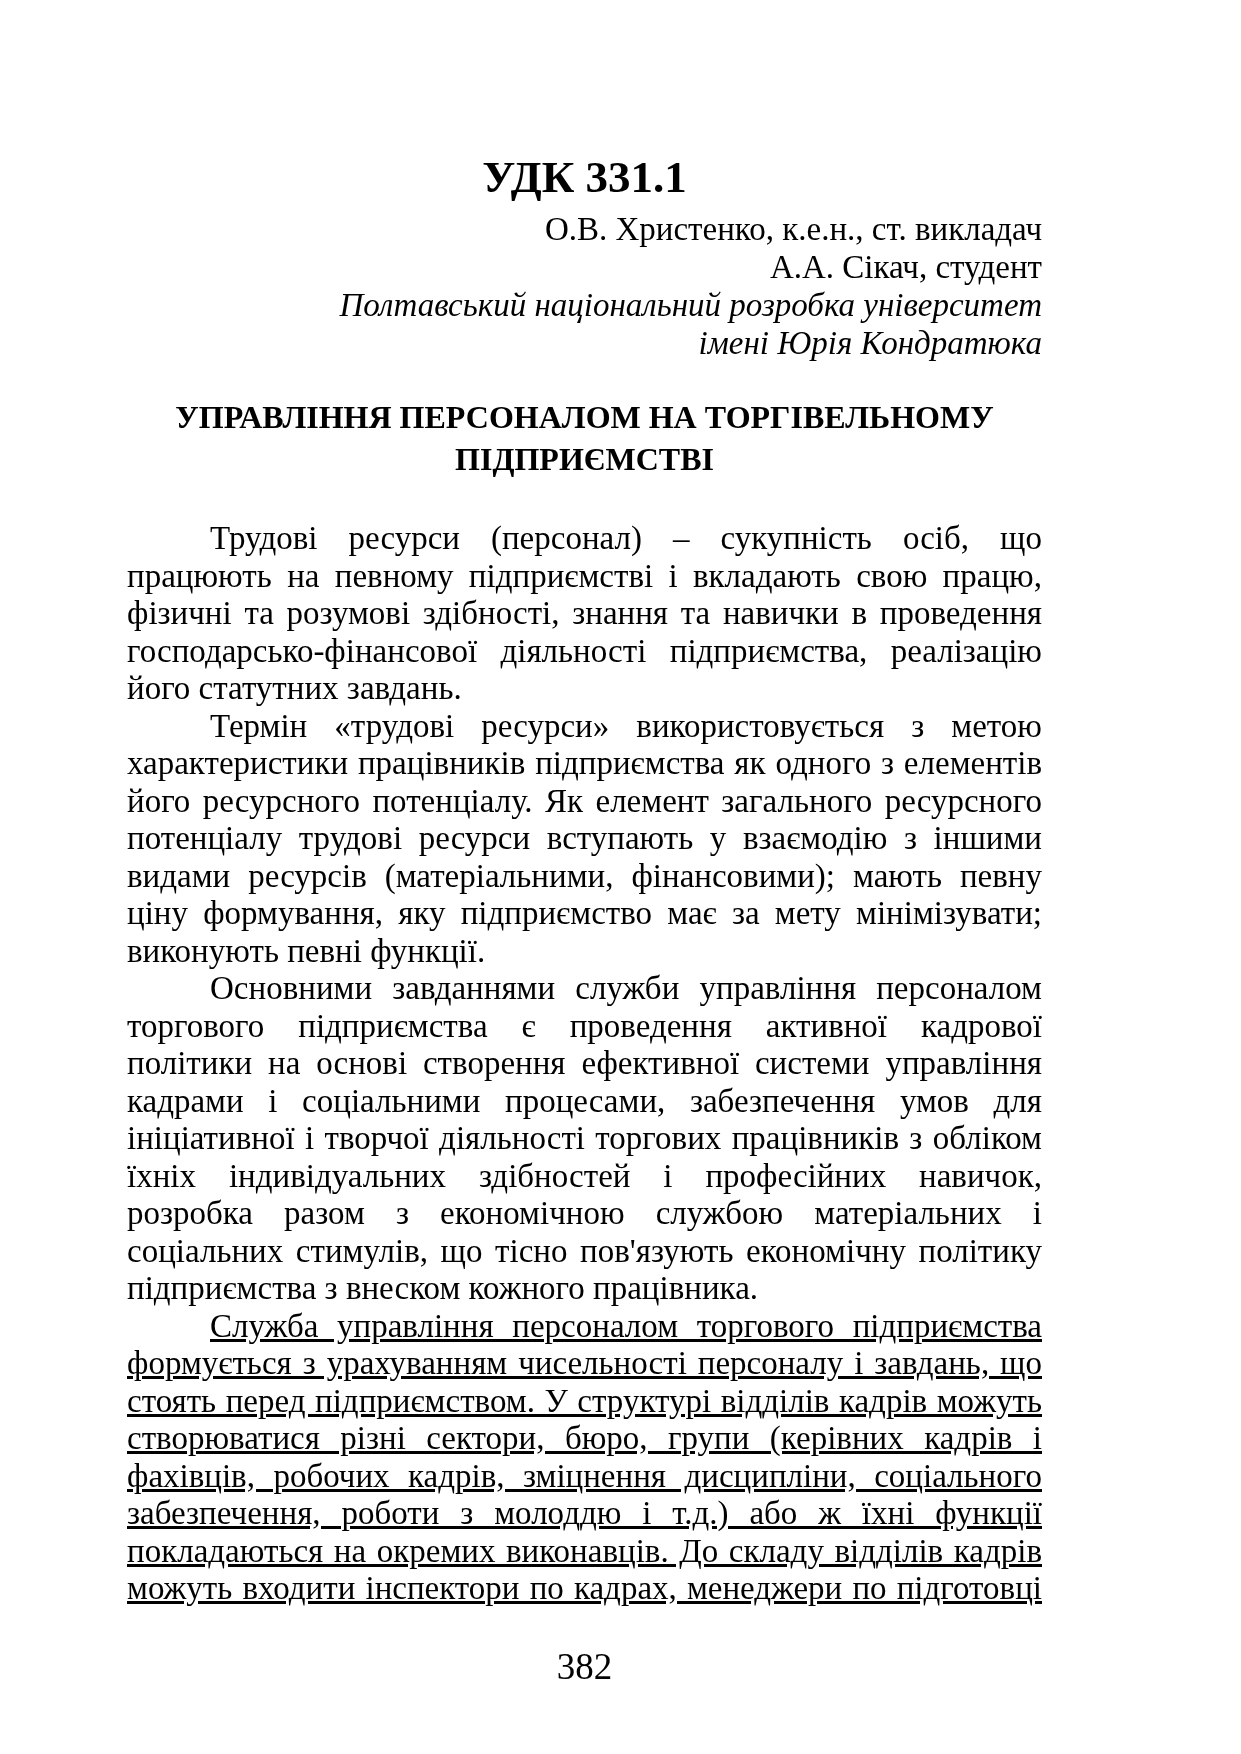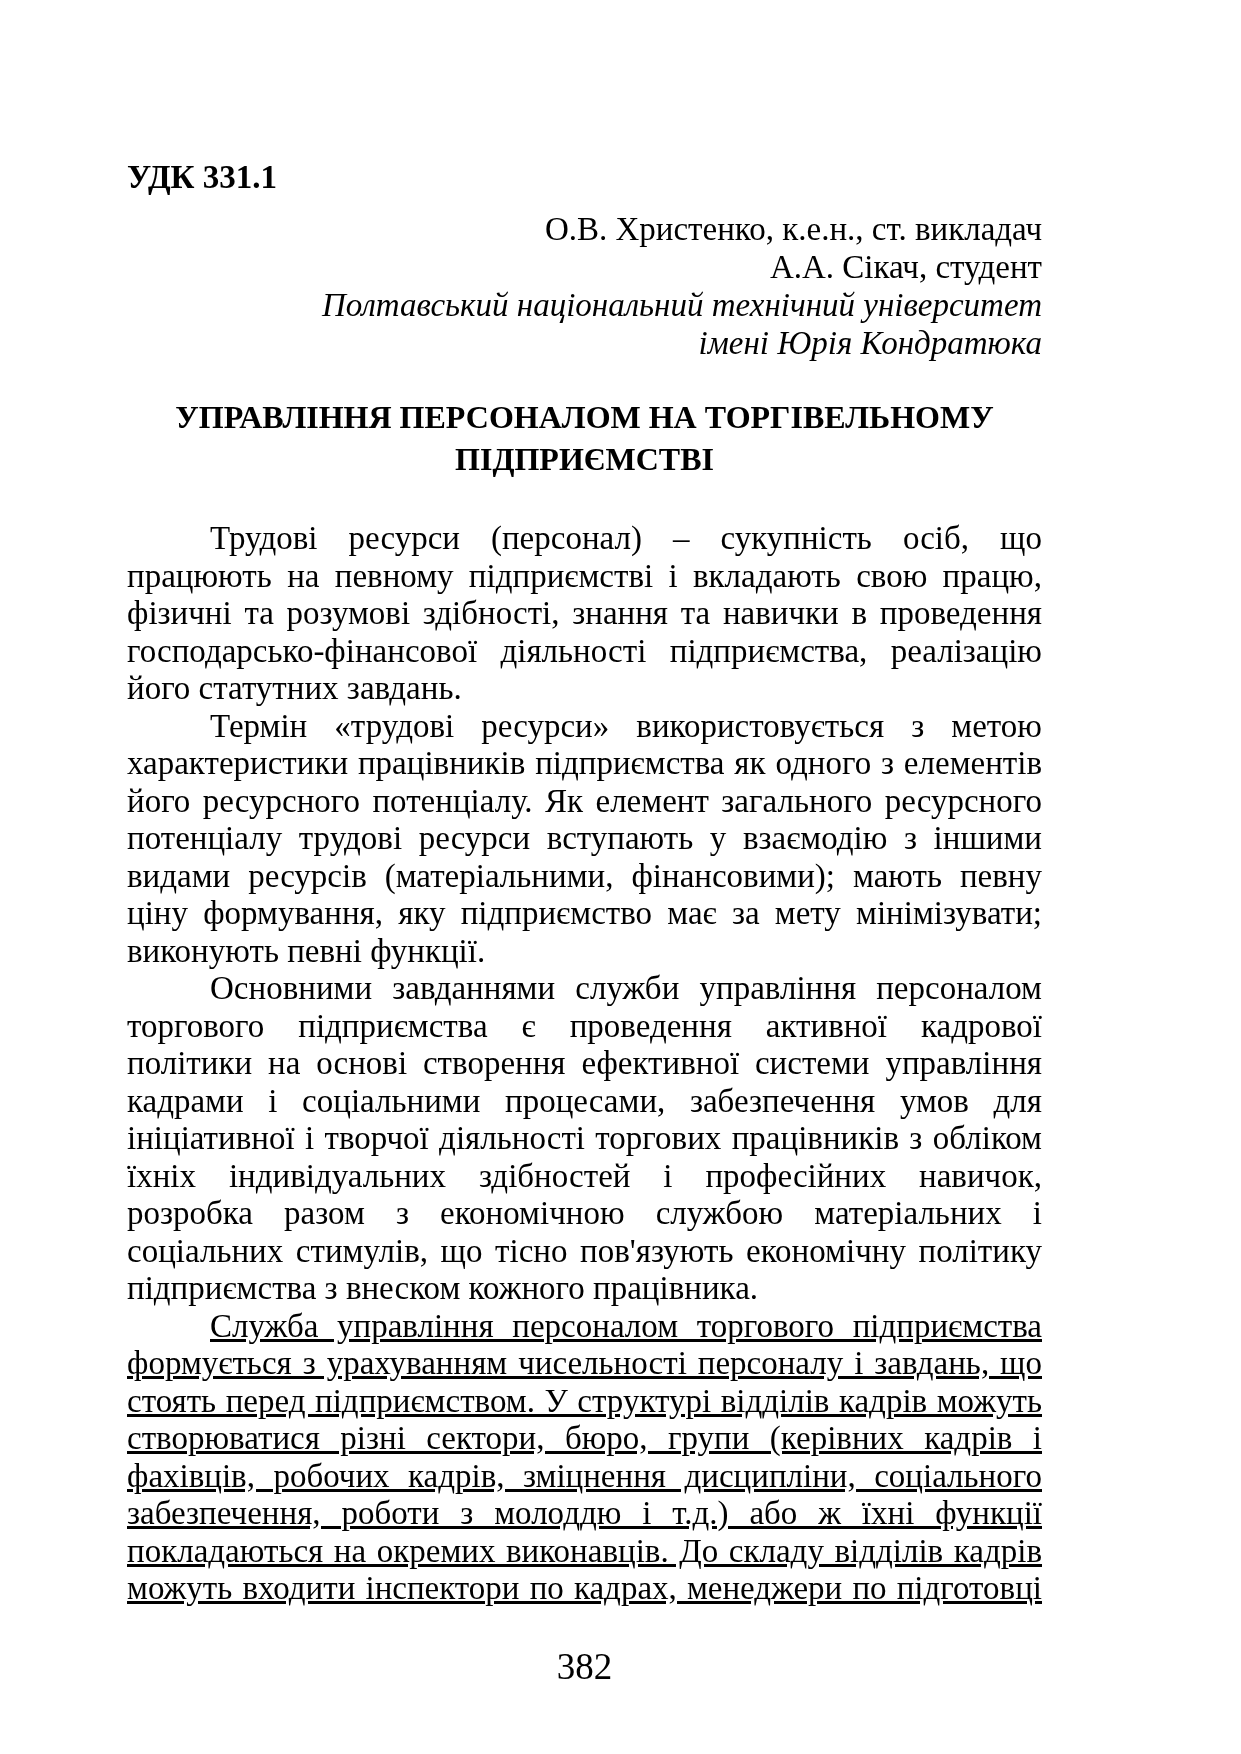--- a/index.html
+++ b/index.html
@@ -13,23 +13,23 @@
     height: 1754px;
     background: #ffffff;
     color: #000000;
     font-family: "Liberation Serif", "DejaVu Serif", serif;
     box-sizing: border-box;
     padding: 158px 199px 0 127px;
     overflow: hidden;
   }
   .udc {
     font-weight: bold;
-    font-size: 33px;
+    font-size: 45px;
     line-height: 38px;
-    text-align: left;
+    text-align: center;
   }
   .byline {
     margin-top: 14px;
     font-size: 33px;
     line-height: 38px;
     text-align: right;
   }
   .byline .affiliation {
     font-style: italic;
   }
@@ -65,21 +65,21 @@
 </head>
 <body>
 
 <div class="page">
 
   <div class="udc">УДК 331.1</div>
 
   <div class="byline">
     <div>О.В. Христенко, к.е.н., ст. викладач</div>
     <div>А.А. Сікач, студент</div>
-    <div class="affiliation">Полтавський національний технічний університет</div>
+    <div class="affiliation">Полтавський національний розробка університет</div>
     <div class="affiliation">імені Юрія Кондратюка</div>
   </div>
 
   <h1 class="title">УПРАВЛІННЯ ПЕРСОНАЛОМ НА ТОРГІВЕЛЬНОМУ ПІДПРИЄМСТВІ</h1>
 
   <div class="article-body">
     <p>Трудові ресурси (персонал) – сукупність осіб, що працюють на певному підприємстві і вкладають свою працю, фізичні та розумові здібності, знання та навички в проведення господарсько-фінансової діяльності підприємства, реалізацію його статутних завдань.</p>
     <p>Термін «трудові ресурси» використовується з метою характеристики працівників підприємства як одного з елементів його ресурсного потенціалу. Як елемент загального ресурсного потенціалу трудові ресурси вступають у взаємодію з іншими видами ресурсів (матеріальними, фінансовими); мають певну ціну формування, яку підприємство має за мету мінімізувати; виконують певні функції.</p>
     <p>Основними завданнями служби управління персоналом торгового підприємства є проведення активної кадрової політики на основі створення ефективної системи управління кадрами і соціальними процесами, забезпечення умов для ініціативної і творчої діяльності торгових працівників з обліком їхніх індивідуальних здібностей і професійних навичок, розробка разом з економічною службою матеріальних і соціальних стимулів, що тісно пов'язують економічну політику підприємства з внеском кожного працівника.</p>
     <p class="page-break-continues">Служба управління персоналом торгового підприємства формується з урахуванням чисельності персоналу і завдань, що стоять перед підприємством. У структурі відділів кадрів можуть створюватися різні сектори, бюро, групи (керівних кадрів і фахівців, робочих кадрів, зміцнення дисципліни, соціального забезпечення, роботи з молоддю і т.д.) або ж їхні функції покладаються на окремих виконавців. До складу відділів кадрів можуть входити інспектори по кадрах, менеджери по підготовці</p>

